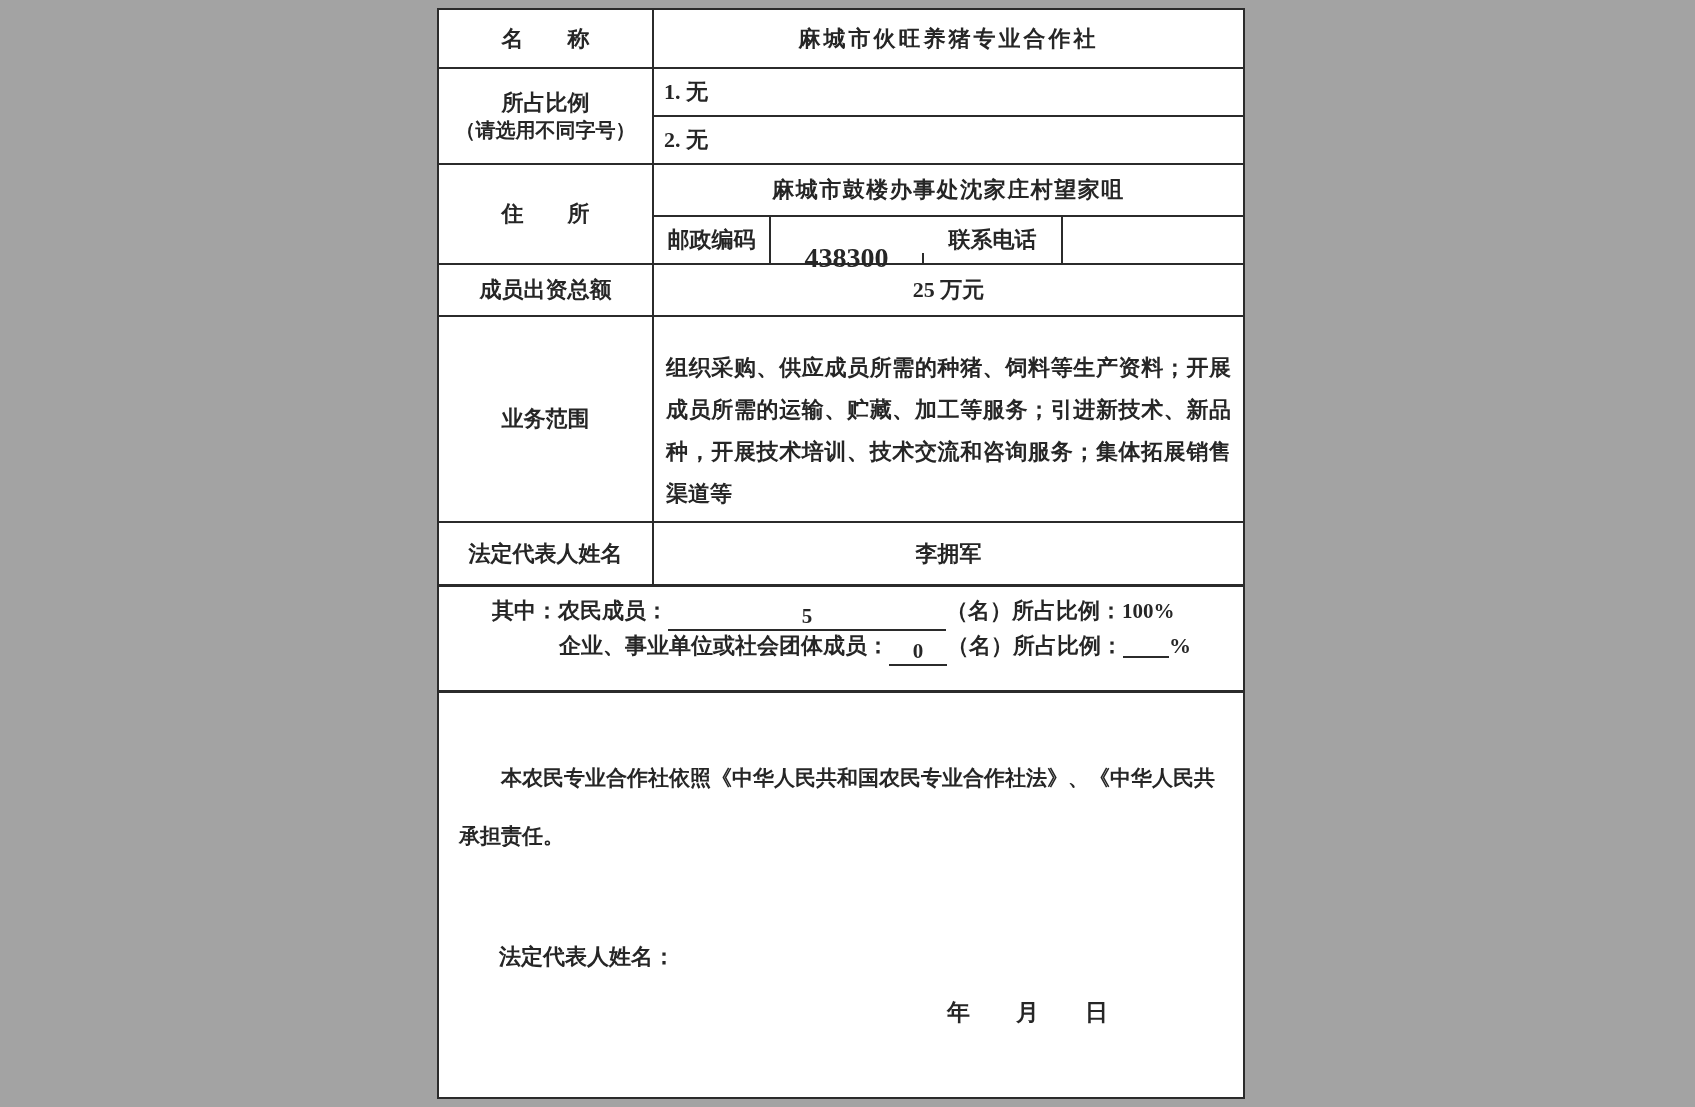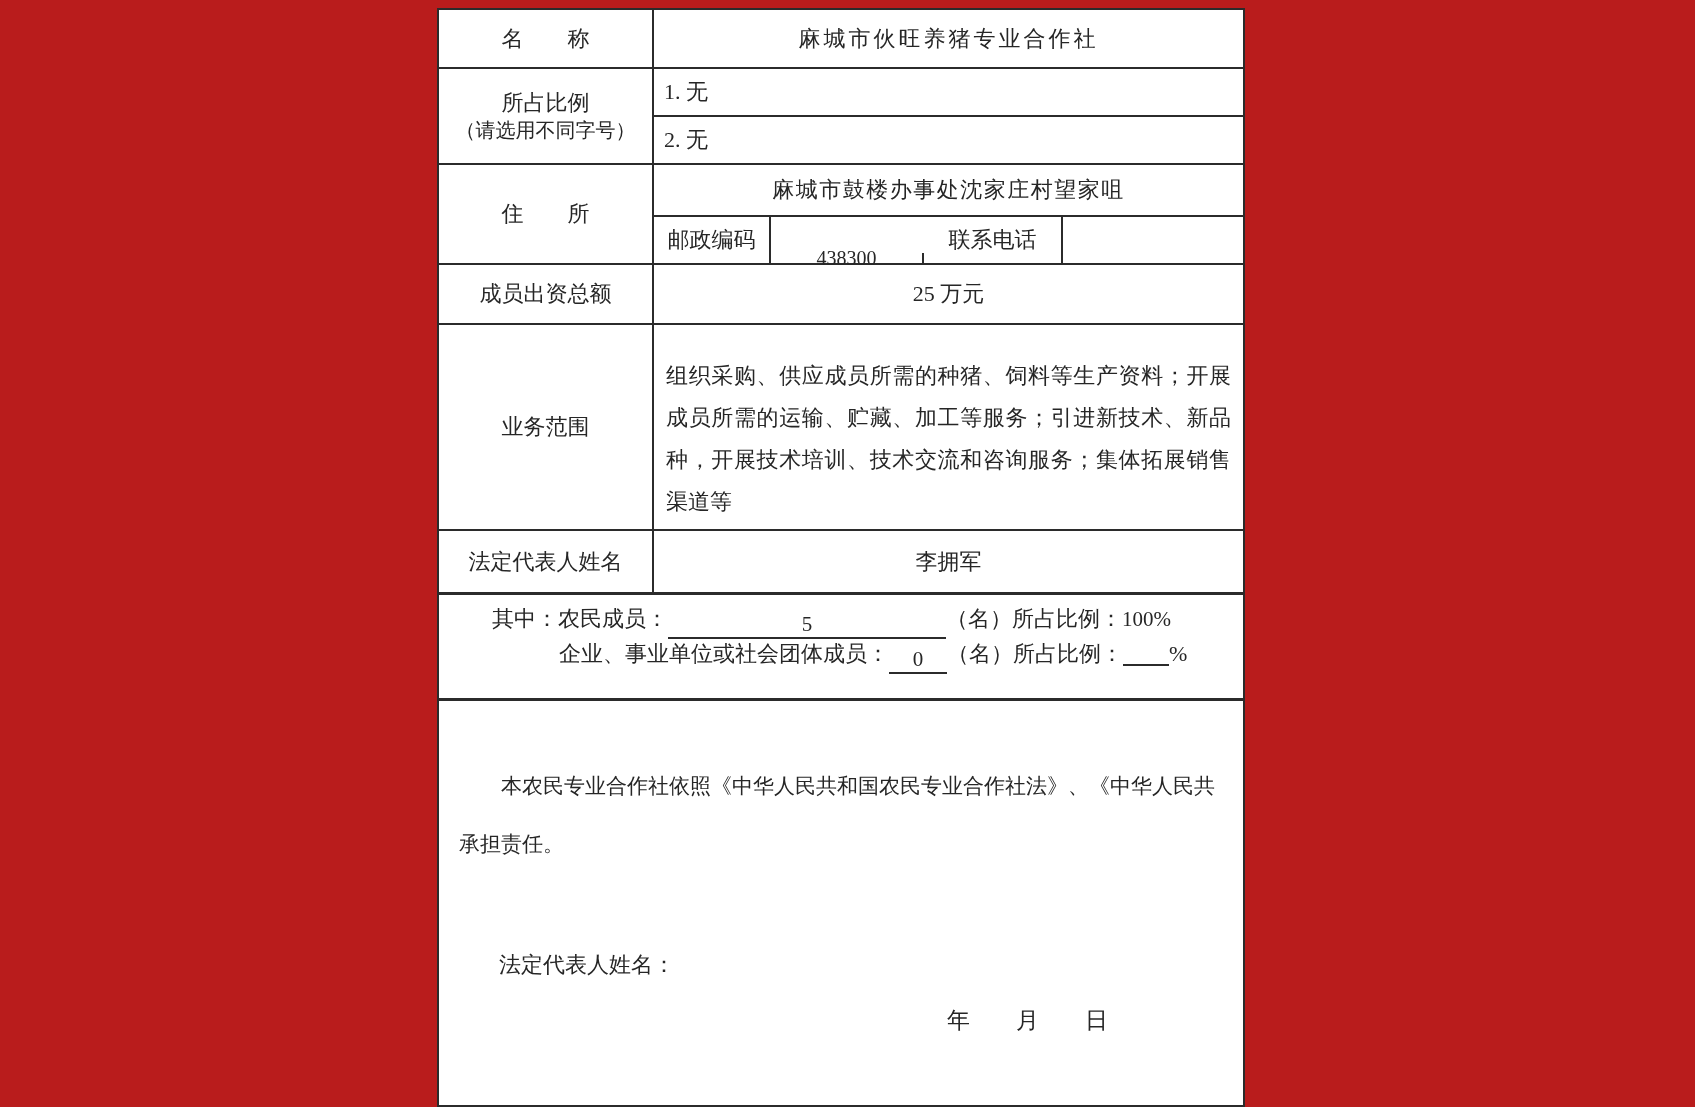--- a/index.html
+++ b/index.html
@@ -9,21 +9,22 @@
     height: 1107px;
     background: #ffffff;
     overflow: hidden;
     font-family: "Liberation Serif", "DejaVu Serif", serif;
     color: #262626;
   }
   .page {
     position: relative;
     width: 1695px;
     height: 1107px;
-    background: #b91c1c;
+    background: #a3a3a3;
+    font-weight: bold;
   }
   .form-table {
     position: absolute;
     left: 437px;
     top: 8px;
     width: 808px;
     box-sizing: border-box;
     border: 2px solid #2b2b2b;
     background: #ffffff;
     font-size: 22px;
@@ -80,25 +81,25 @@
   }
   .postal-line { box-sizing: border-box; height: 46px; display: flex; }
   .postal-cell {
     box-sizing: border-box;
     display: flex;
     align-items: center;
     justify-content: center;
     border-right: 2px solid #2b2b2b;
   }
   .pc-1 { flex: 0 0 117px; }
-  .pc-2 { flex: 0 0 153px; font-size: 20px; margin-top: 36px; }
+  .pc-2 { flex: 0 0 153px; font-size: 28px; margin-top: 36px; }
   .pc-3 { flex: 0 0 139px; }
   .pc-4 { flex: 1; border-right: none; }
 
-  .r-capital { height: 60px; }
+  .r-capital { height: 52px; }
 
   .r-scope { height: 206px; }
   .scope-value {
     align-items: flex-start;
     padding: 30px 12px 0 12px;
     text-align: justify;
     line-height: 42px;
   }
 
   .r-legal { height: 64px; border-bottom: 3px solid #2b2b2b; }

